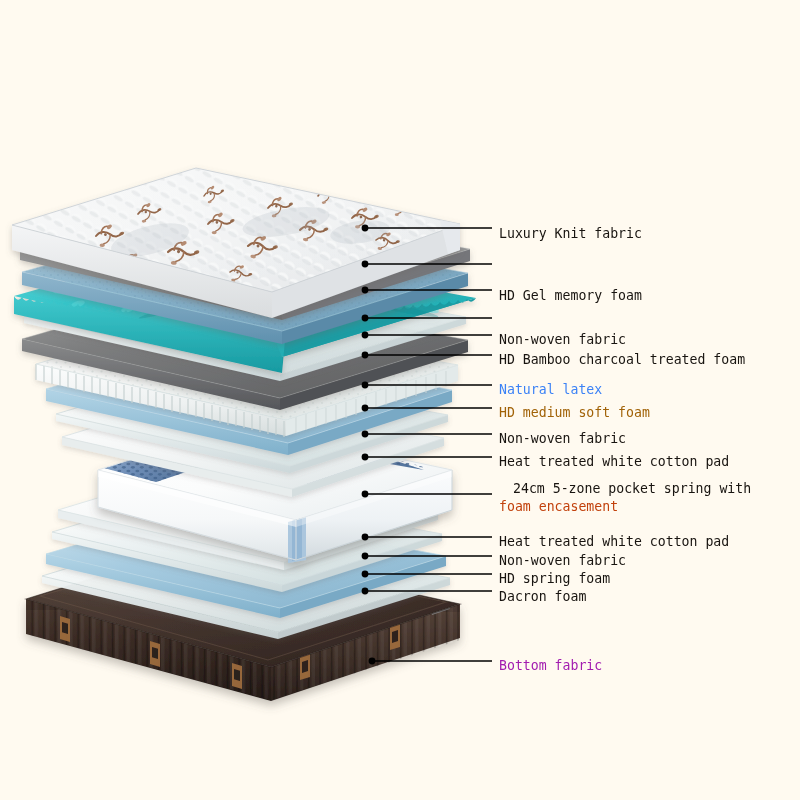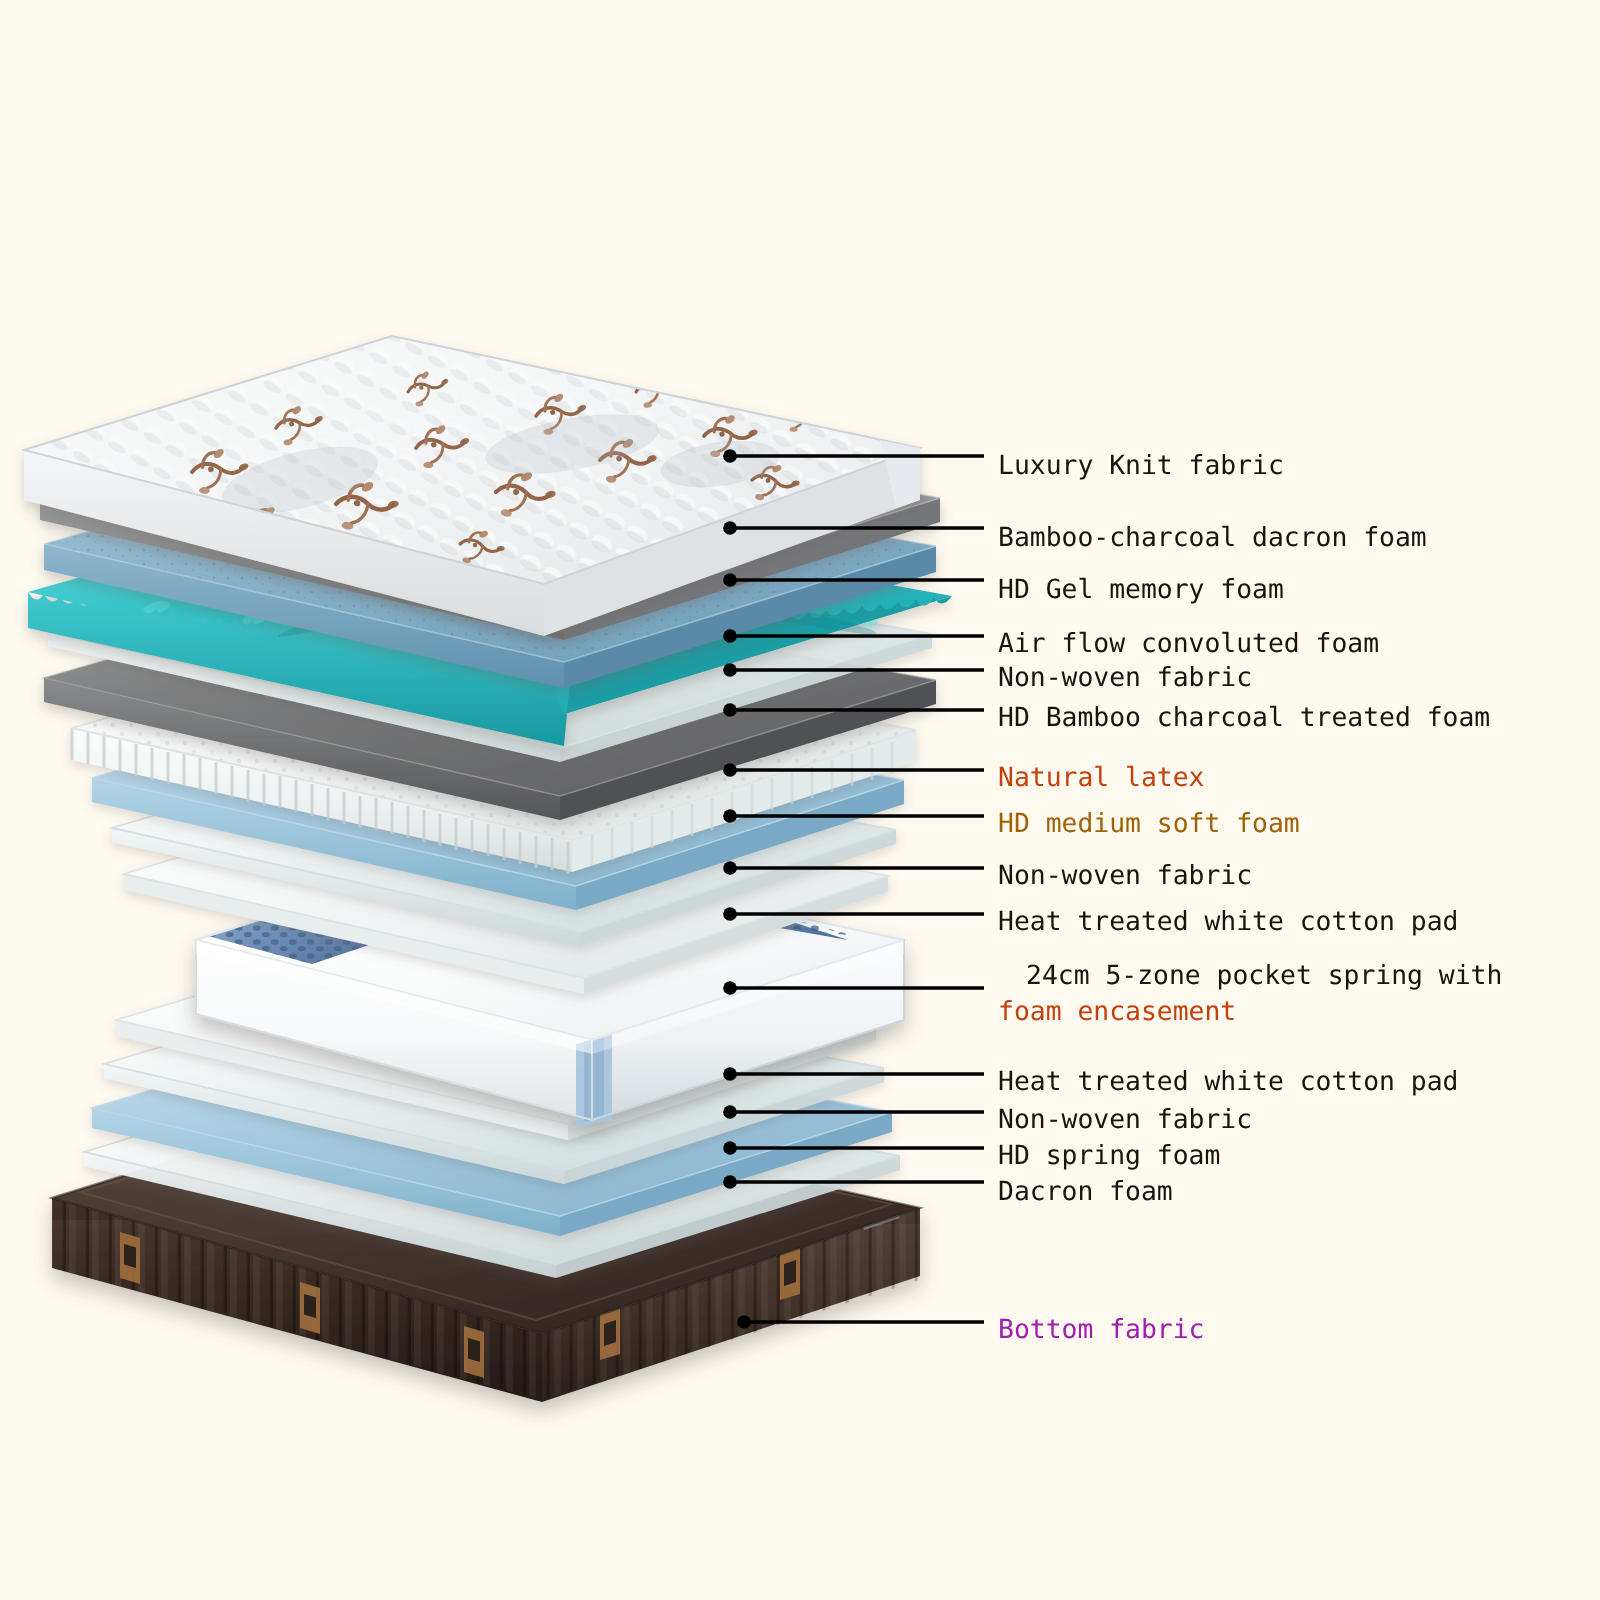--- a/index.html
+++ b/index.html
@@ -589,31 +589,29 @@
       <circle cx="365" cy="556" r="3.4"></circle>
       <circle cx="365" cy="574" r="3.4"></circle>
       <circle cx="365" cy="591" r="3.4"></circle>
       <circle cx="372" cy="661" r="3.4"></circle>
     </g>
   </svg>
 
   <div class="label-layer">
     <div class="lbl" style="left: 499px; top: 226px; color: rgb(24, 20, 16);">Luxury Knit fabric</div>
 
-    <div class="lbl" style="left: 499px; top: 262px; color: rgb(24, 20, 16);">Bamboo-charcoal dacron foam</div>
 
     <div class="lbl" style="left: 499px; top: 288px; color: rgb(24, 20, 16);">HD Gel memory foam</div>
 
-    <div class="lbl" style="left: 499px; top: 315px; color: rgb(24, 20, 16);">Air flow convoluted foam</div>
 
     <div class="lbl" style="left: 499px; top: 332px; color: rgb(24, 20, 16);">Non-woven fabric</div>
 
     <div class="lbl" style="left: 499px; top: 352px; color: rgb(24, 20, 16);">HD Bamboo charcoal treated foam</div>
 
-    <div class="lbl" style="left: 499px; top: 382px; color: #c2410c;">Natural latex</div>
+    <div class="lbl" style="left: 499px; top: 382px; color: #3b82f6;">Natural latex</div>
 
     <div class="lbl" style="left: 499px; top: 405px; color: #a16207;">HD medium soft foam</div>
 
     <div class="lbl" style="left: 499px; top: 431px; color: rgb(24, 20, 16);">Non-woven fabric</div>
 
     <div class="lbl" style="left: 499px; top: 454px; color: rgb(24, 20, 16);">Heat treated white cotton pad</div>
 
     <div class="lbl" style="left: 499px; top: 481px; color: rgb(24, 20, 16); margin-left: 14px;">24cm 5-zone pocket spring with</div>
     <div class="lbl" style="left: 499px; top: 499px; color: #c2410c;">foam encasement</div>
 

